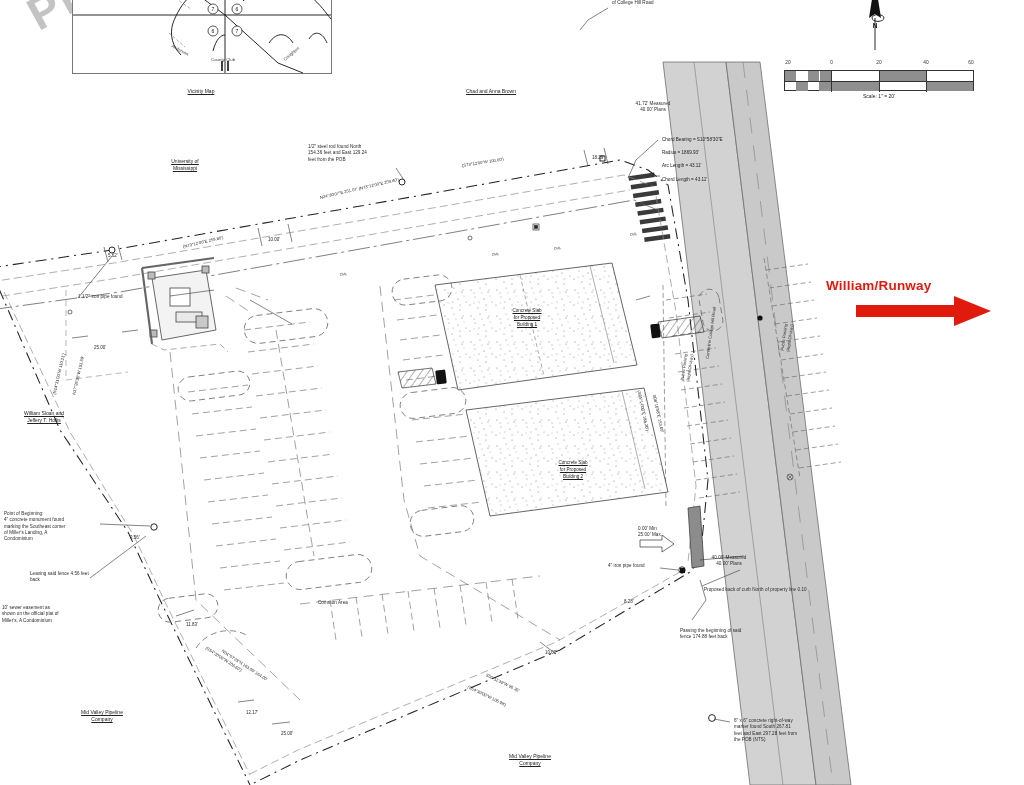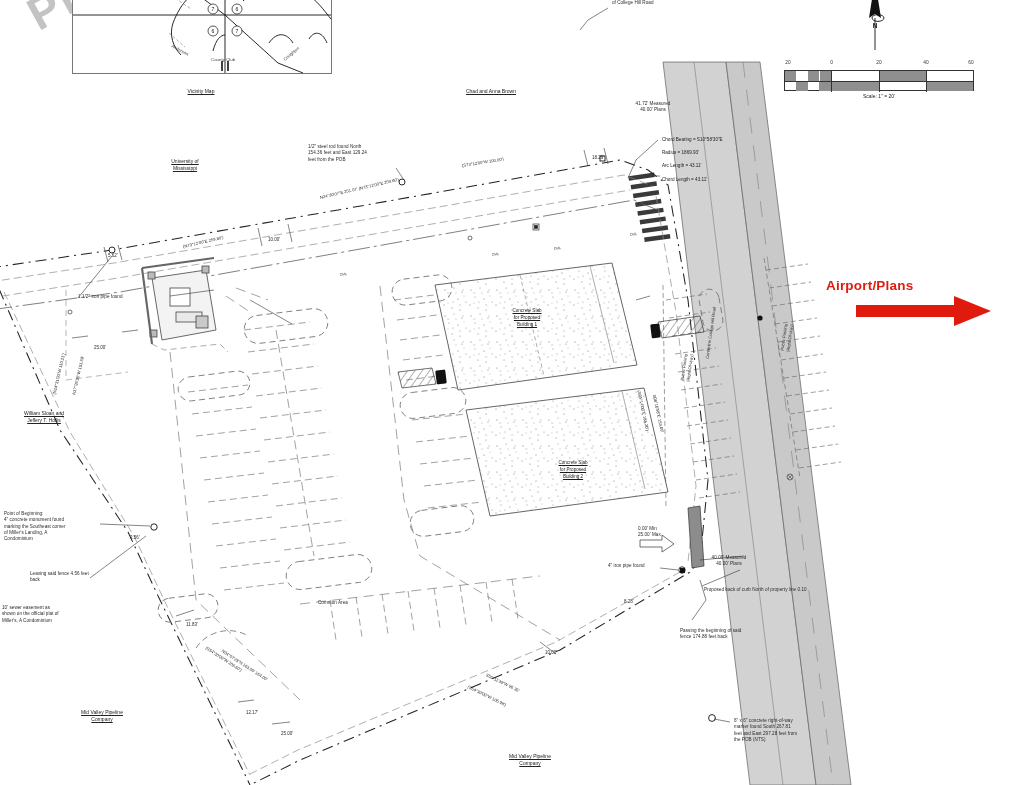--- a/index.html
+++ b/index.html
@@ -204,21 +204,21 @@
       <div class="cell" style="left:47px;top:10px;width:47px;height:10px"></div>
       <div class="cell" style="left:141px;top:10px;width:47px;height:10px"></div>
       <div class="cell" style="left:46px;top:0;width:.8px;height:21px;background:#333"></div>
       <div class="cell" style="left:94px;top:0;width:.8px;height:21px;background:#333"></div>
       <div class="cell" style="left:141px;top:0;width:.8px;height:21px;background:#333"></div>
       <div class="cell" style="left:0;top:10px;width:188px;height:.8px;background:#333"></div>
     </div>
     <div class="caption">Scale: 1" = 20'</div>
   </div>
 
-  <div id="airport">Airport/Plans</div>
+  <div id="airport">William/Runway</div>
   <div id="airport-arrow">
     <svg viewBox="0 0 135 30" style="width:135px;height:30px">
       <polygon points="0,9 98,9 98,0 135,15 98,30 98,21 0,21" fill="#e01b0e"></polygon>
     </svg>
   </div>
 
   <svg class="layer" viewBox="0 0 1024 785">
     <defs>
       <pattern id="concrete" width="26" height="26" patternUnits="userSpaceOnUse">
         <rect width="26" height="26" fill="#ffffff"></rect>

